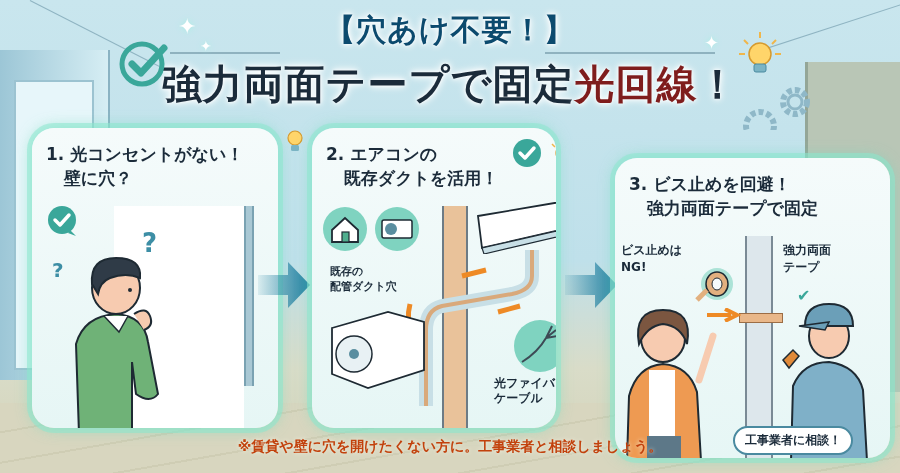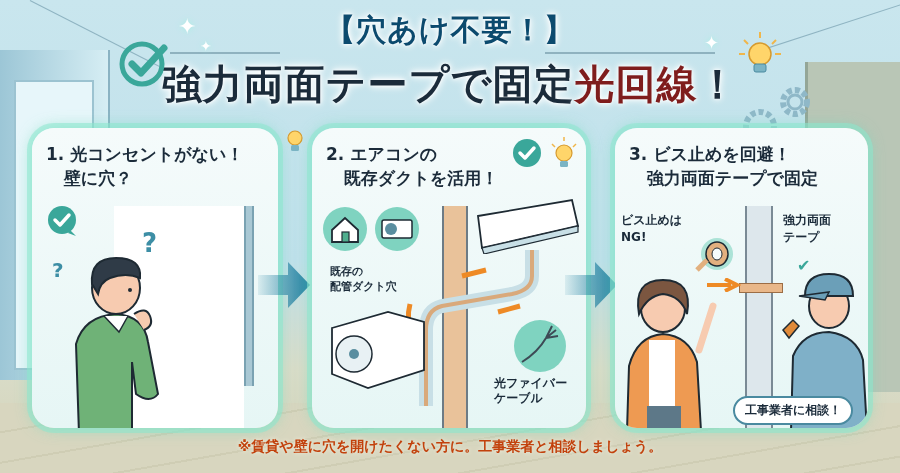--- a/index.html
+++ b/index.html
@@ -31,22 +31,22 @@
   .deco { position:absolute; }
   .sparkle { color:#ffffff; font-size:18px; text-shadow:0 0 6px #a8f0e4; }
 
   
   .panel { position: absolute; top: 128px; height: 300px; border-radius: 22px;
     background: linear-gradient(180deg,#f5fbfb 0%,#e6f6f5 100%);
     box-shadow: 0 0 0 5px rgba(140,232,205,0.55), 0 0 16px rgba(110,220,190,0.7); overflow: hidden; }
   .panel h2 { position:absolute; left: 14px; top: 14px; font-size: 17px; font-weight: bold; color:#1b2b3a; line-height: 24px; white-space: pre; }
 
   .p1 { left: 32px; width: 246px; }
-  .p2 { left: 312px; width: 274px; }
-  .p3 { left: 615px; width: 253px; }
+  .p2 { left: 312px; width: 244px; }
+  .p3 { left: 615px; width: 275px; margin-top: 30px; }
 
   .arrow { position:absolute; top: 262px; width: 52px; height: 46px; }
 
   .label { position:absolute; font-size: 11px; font-weight: bold; color:#1b2b3a; text-align:left; line-height: 15px; white-space: pre; }
   .bubble { position:absolute; background:#fff; border:2px solid #4a8aa0; border-radius:18px;
     padding: 4px 10px; font-size: 12px; font-weight: bold; color:#1b2b3a; }
 
   .footer-note { position:absolute; left:0; right:0; top: 438px; text-align:center;
     font-size: 14px; font-weight: bold; color:#c2410c; text-shadow: 0 0 4px #f2f0e0; }
 </style>

